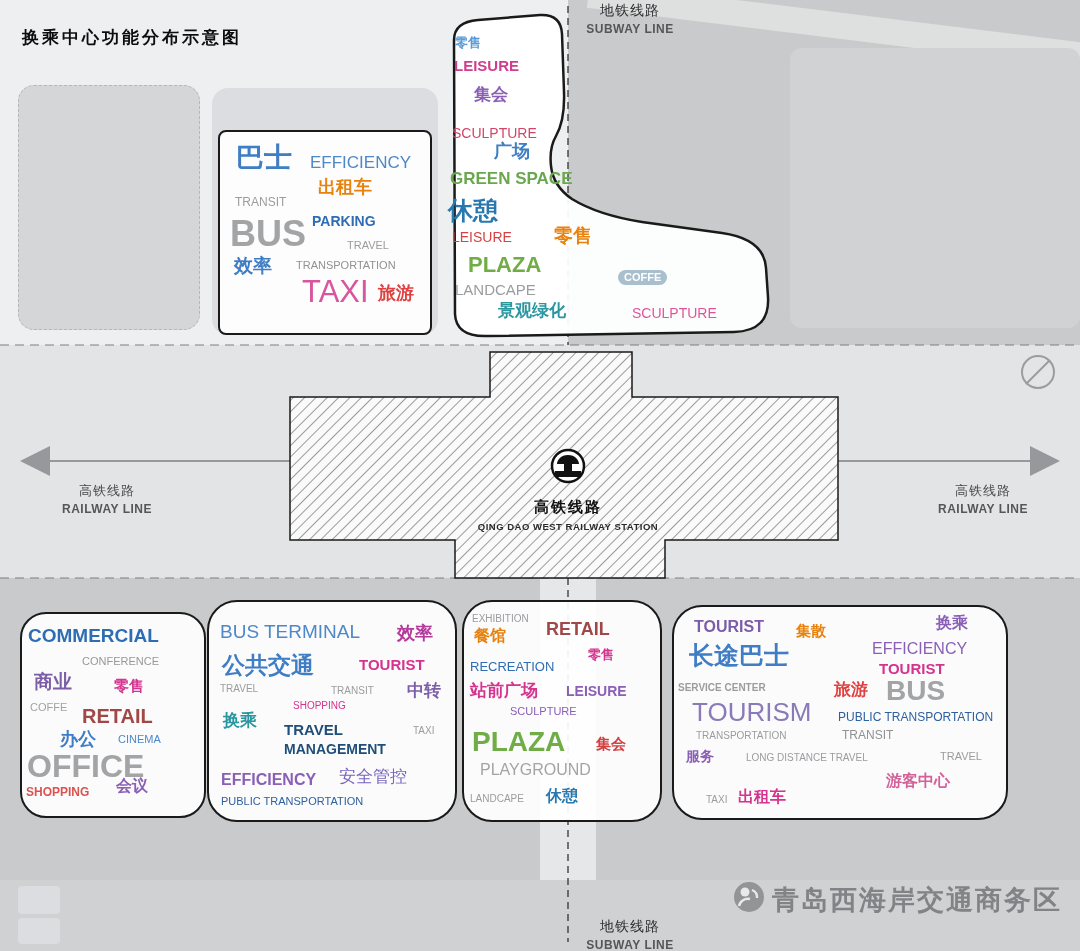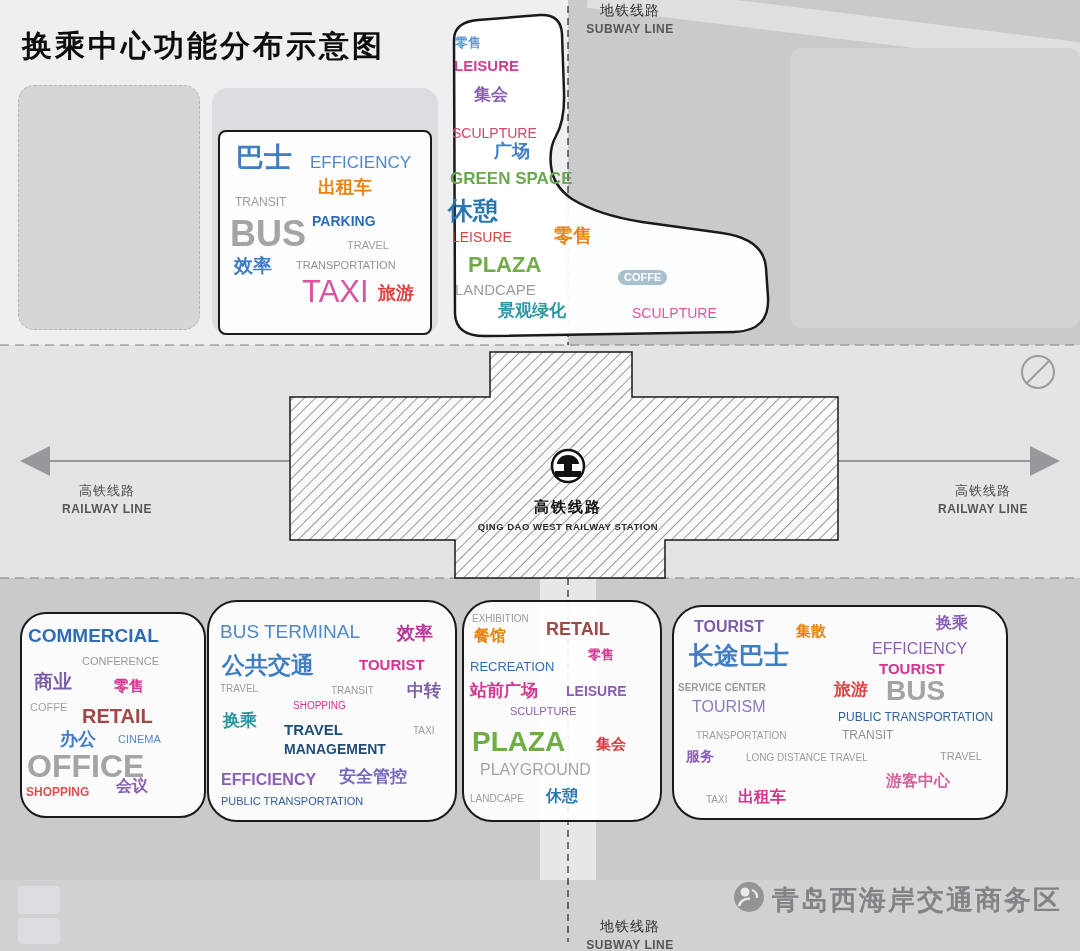--- a/index.html
+++ b/index.html
@@ -8,21 +8,21 @@
   .canvas { position:relative; width:1080px; height:951px; overflow:hidden; background:#dcdddf; margin:0 auto; }
   .bg { position:absolute; }
   .svg-layer { position:absolute; left:0; top:0; z-index:2; }
   .blob { position:absolute; background:rgba(255,255,255,0.93); border:2.5px solid #1a1a1a; z-index:3; }
   .wordbox { position:absolute; z-index:4; }
   .w { position:absolute; white-space:nowrap; line-height:1; }
   .label { position:absolute; z-index:5; }
   .line-label { text-align:center; width:110px; }
   .line-label .zh { font-size:14px; color:#2e2e30; letter-spacing:1px; }
   .line-label .en { font-size:12px; color:#55565a; font-weight:bold; letter-spacing:0.5px; margin-top:2px; }
-  .title { font-size:30px; font-weight:bold; color:#0d0d0d; letter-spacing:3px; }
+  .title { font-size:17px; font-weight:bold; color:#0d0d0d; letter-spacing:3px; }
   .station-label { width:200px; text-align:center; }
   .station-label .zh { font-size:15px; font-weight:bold; color:#111; letter-spacing:2px; }
   .station-label .en { font-size:9.5px; font-weight:bold; color:#2a2a2c; letter-spacing:0.5px; margin-top:4px; }
   .watermark-text { font-size:27px; font-weight:bold; color:rgba(118,120,124,0.88); letter-spacing:2px; }
 </style>
 </head>
 <body>
 
 <div class="canvas">
 
@@ -130,21 +130,21 @@
       <span class="w" style="left: 150px; top: 55px; font-size: 15px; color: rgb(212, 51, 143); font-weight: 700;">TOURIST</span>
       <span class="w" style="left: 11px; top: 82px; font-size: 10px; color: rgb(154, 156, 158); font-weight: 400;">TRAVEL</span>
       <span class="w" style="left: 122px; top: 84px; font-size: 10px; color: rgb(154, 156, 158); font-weight: 400;">TRANSIT</span>
       <span class="w" style="left: 198px; top: 80px; font-size: 17px; color: rgb(123, 94, 167); font-weight: 700;">中转</span>
       <span class="w" style="left: 84px; top: 99px; font-size: 10px; color: rgb(212, 51, 143); font-weight: 400;">SHOPPING</span>
       <span class="w" style="left: 14px; top: 110px; font-size: 17px; color: rgb(42, 150, 160); font-weight: 700;">换乘</span>
       <span class="w" style="left: 75px; top: 120px; font-size: 15px; color: rgb(31, 78, 121); font-weight: 700;">TRAVEL</span>
       <span class="w" style="left: 204px; top: 124px; font-size: 10px; color: rgb(154, 156, 158); font-weight: 400;">TAXI</span>
       <span class="w" style="left: 75px; top: 140px; font-size: 14px; color: rgb(31, 78, 121); font-weight: 700;">MANAGEMENT</span>
       <span class="w" style="left: 12px; top: 170px; font-size: 16px; color: rgb(138, 95, 181); font-weight: 700;">EFFICIENCY</span>
-      <span class="w" style="left: 130px; top: 166px; font-size: 17px; color: rgb(119, 102, 187); font-weight: 700;">安全管控</span>
+      <span class="w" style="left: 130px; top: 166px; font-size: 17px; color: rgb(119, 102, 187); font-weight: 400;">安全管控</span>
       <span class="w" style="left: 12px; top: 194px; font-size: 11px; color: rgb(46, 95, 158); font-weight: 400;">PUBLIC TRANSPORTATION</span>
     </div>
 
   <div class="blob" style="left:462px;top:600px;width:200px;height:222px;border-radius:30px;">
       <span class="w" style="left: 8px; top: 12px; font-size: 10px; color: rgb(154, 156, 158); font-weight: 400;">EXHIBITION</span>
       <span class="w" style="left: 10px; top: 26px; font-size: 16px; color: rgb(232, 130, 12); font-weight: 700;">餐馆</span>
       <span class="w" style="left: 82px; top: 18px; font-size: 18px; color: rgb(160, 72, 72); font-weight: 700;">RETAIL</span>
       <span class="w" style="left: 124px; top: 46px; font-size: 13px; color: rgb(212, 51, 143); font-weight: 700;">零售</span>
       <span class="w" style="left: 6px; top: 58px; font-size: 13px; color: rgb(46, 109, 180); font-weight: 400;">RECREATION</span>
       <span class="w" style="left: 6px; top: 80px; font-size: 17px; color: rgb(212, 51, 143); font-weight: 700;">站前广场</span>
@@ -160,21 +160,21 @@
   <div class="blob" style="left:672px;top:605px;width:336px;height:215px;border-radius:30px;">
       <span class="w" style="left: 20px; top: 12px; font-size: 16px; color: rgb(123, 94, 167); font-weight: 700;">TOURIST</span>
       <span class="w" style="left: 122px; top: 16px; font-size: 15px; color: rgb(232, 130, 12); font-weight: 700;">集散</span>
       <span class="w" style="left: 262px; top: 8px; font-size: 16px; color: rgb(138, 95, 181); font-weight: 700;">换乘</span>
       <span class="w" style="left: 198px; top: 34px; font-size: 16px; color: rgb(138, 95, 181); font-weight: 400;">EFFICIENCY</span>
       <span class="w" style="left: 15px; top: 36px; font-size: 25px; color: rgb(63, 125, 196); font-weight: 700;">长途巴士</span>
       <span class="w" style="left: 205px; top: 54px; font-size: 15px; color: rgb(212, 51, 143); font-weight: 700;">TOURIST</span>
       <span class="w" style="left: 4px; top: 76px; font-size: 10px; color: rgb(154, 156, 158); font-weight: 700;">SERVICE CENTER</span>
       <span class="w" style="left: 160px; top: 74px; font-size: 17px; color: rgb(224, 64, 64); font-weight: 700;">旅游</span>
       <span class="w" style="left: 212px; top: 70px; font-size: 28px; color: rgb(162, 164, 166); font-weight: 700;">BUS</span>
-      <span class="w" style="left: 18px; top: 92px; font-size: 16px; color: rgb(138, 122, 184); font-weight: 400;">TOURISM</span>
+      <span class="w" style="left: 18px; top: 92px; font-size: 26px; color: rgb(138, 122, 184); font-weight: 400;">TOURISM</span>
       <span class="w" style="left: 164px; top: 104px; font-size: 12px; color: rgb(46, 95, 158); font-weight: 400;">PUBLIC TRANSPORTATION</span>
       <span class="w" style="left: 22px; top: 124px; font-size: 10px; color: rgb(154, 156, 158); font-weight: 400;">TRANSPORTATION</span>
       <span class="w" style="left: 168px; top: 122px; font-size: 12px; color: rgb(143, 145, 147); font-weight: 400;">TRANSIT</span>
       <span class="w" style="left: 12px; top: 142px; font-size: 14px; color: rgb(138, 95, 181); font-weight: 700;">服务</span>
       <span class="w" style="left: 72px; top: 146px; font-size: 10px; color: rgb(154, 156, 158); font-weight: 400;">LONG DISTANCE TRAVEL</span>
       <span class="w" style="left: 266px; top: 144px; font-size: 11px; color: rgb(154, 156, 158); font-weight: 400;">TRAVEL</span>
       <span class="w" style="left: 32px; top: 188px; font-size: 10px; color: rgb(154, 156, 158); font-weight: 400;">TAXI</span>
       <span class="w" style="left: 64px; top: 182px; font-size: 16px; color: rgb(212, 51, 143); font-weight: 700;">出租车</span>
       <span class="w" style="left: 212px; top: 166px; font-size: 16px; color: rgb(212, 98, 154); font-weight: 700;">游客中心</span>
     </div>

